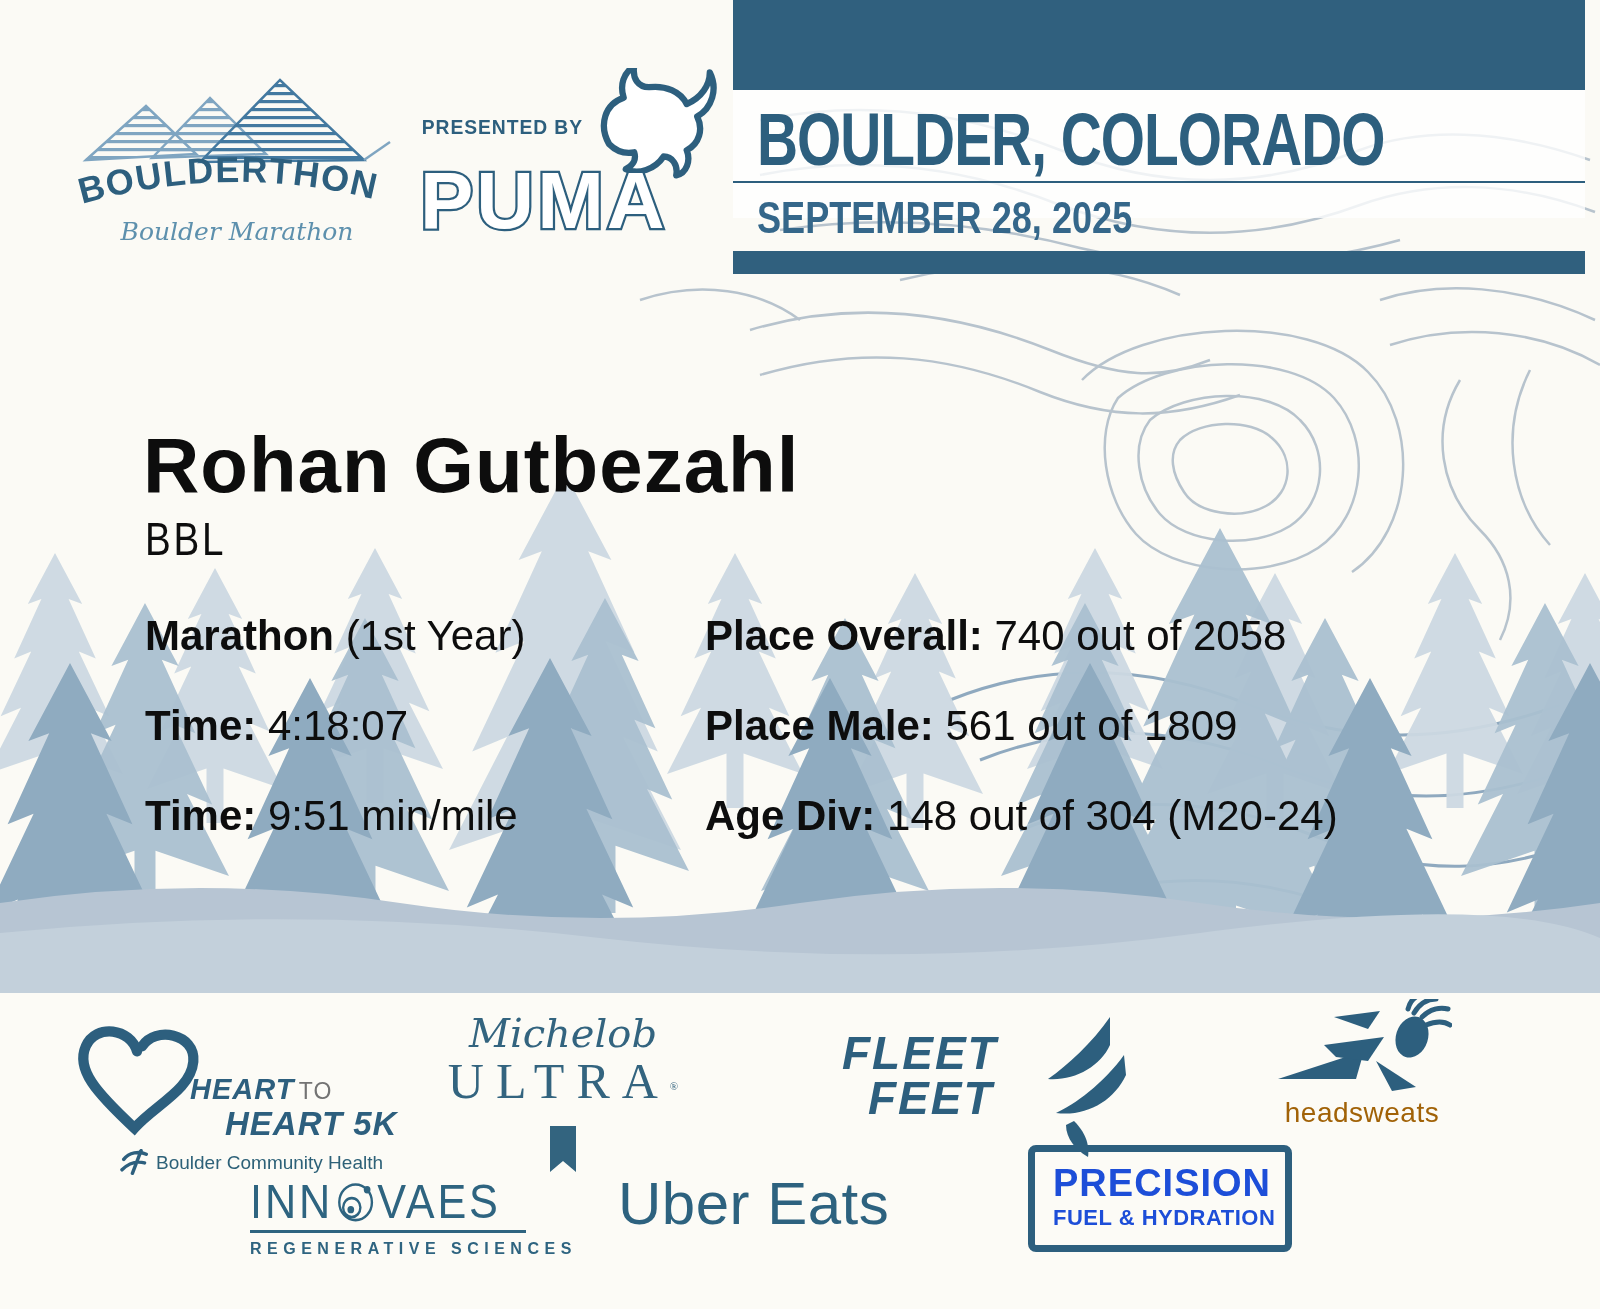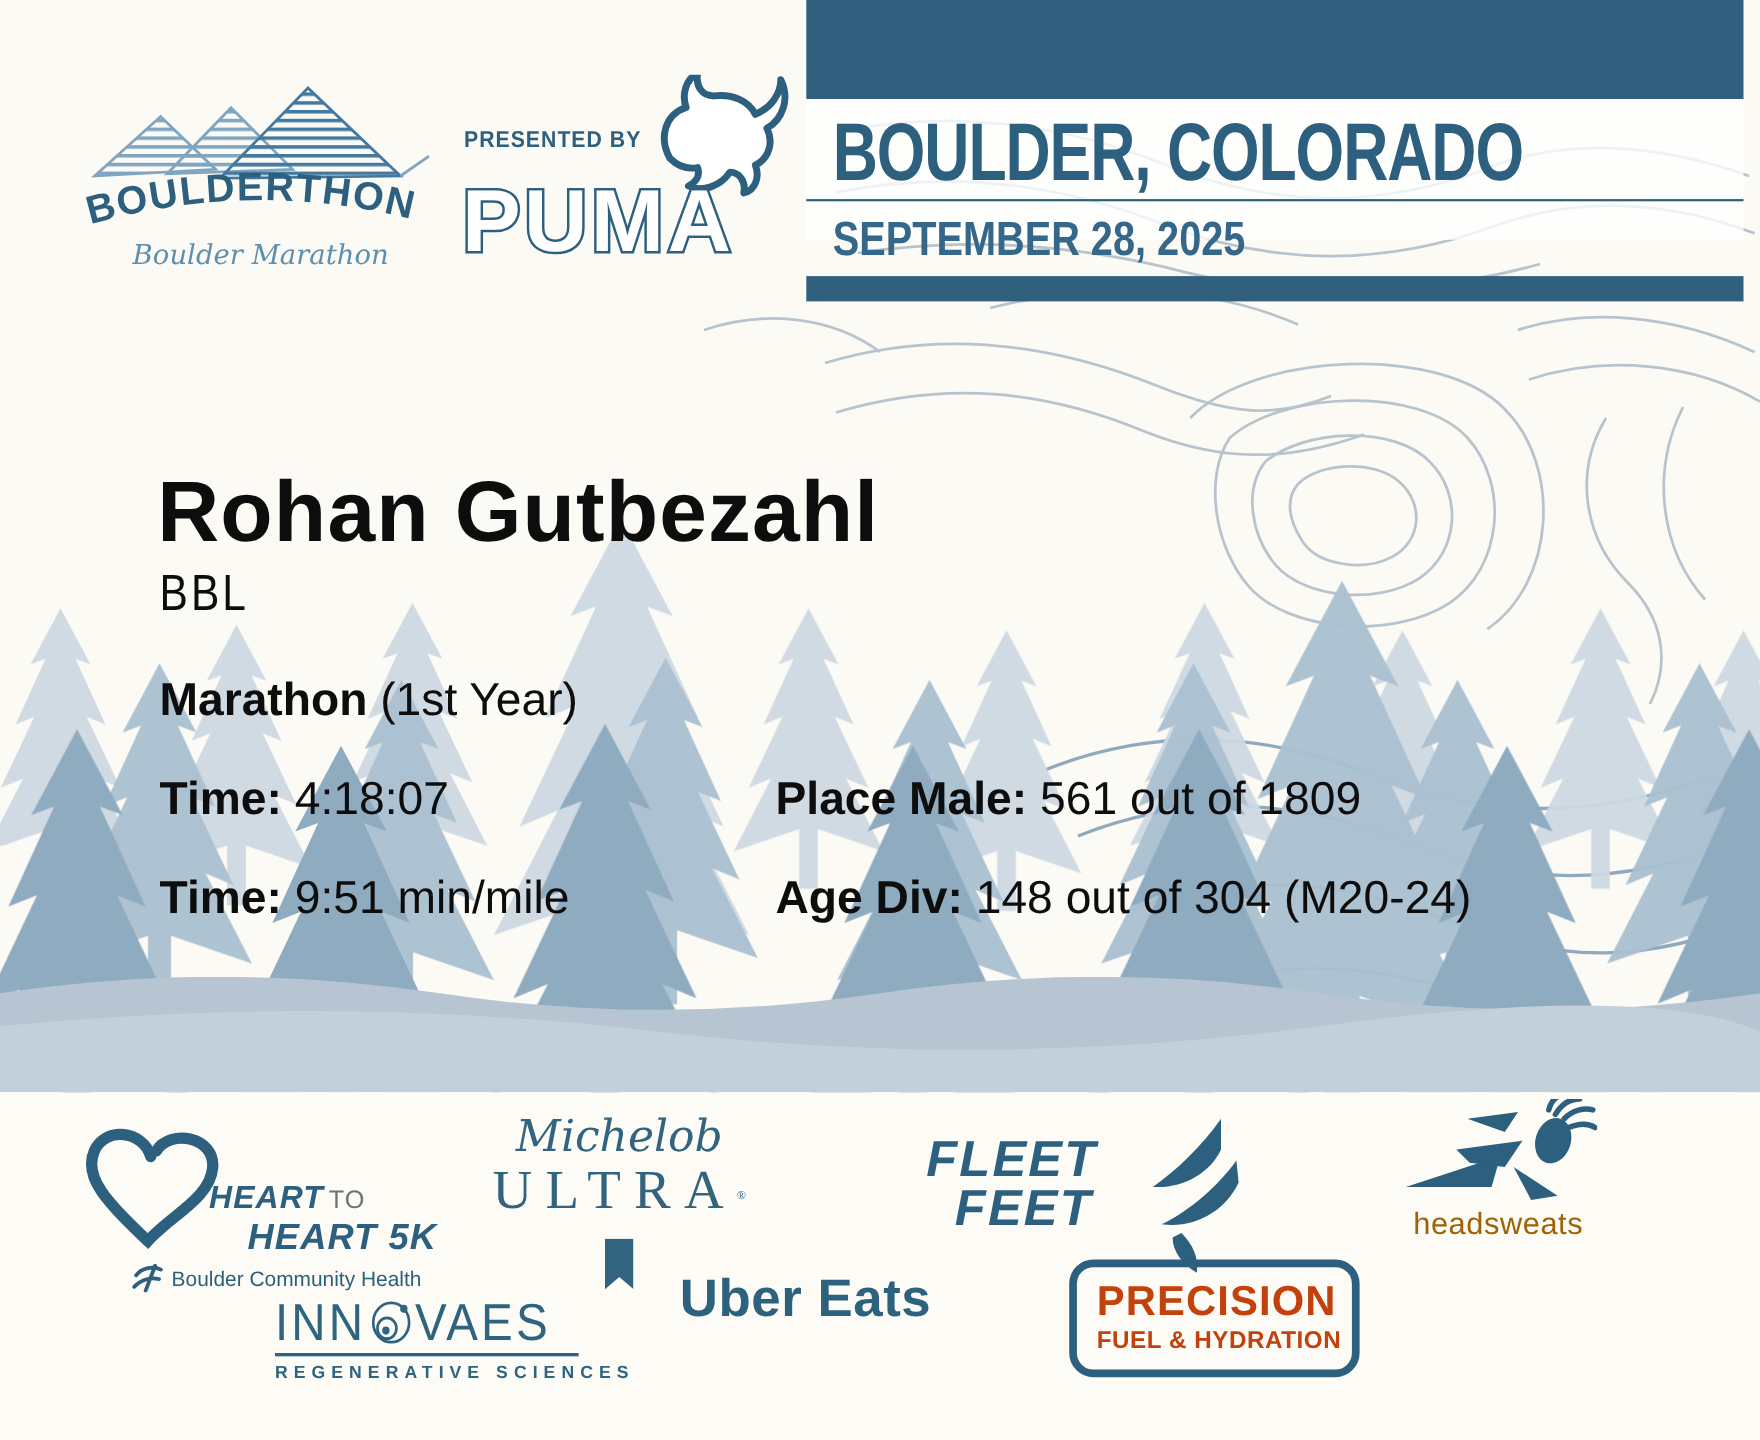--- a/index.html
+++ b/index.html
@@ -62,24 +62,24 @@
 
   .hsw{left:1222px; top:6px; width:280px; height:150px; text-align:center;}
   .hsw-word{font-size:28px; font-weight:400; color:#a16207; letter-spacing:0.5px; margin-top:-2px;}
 
   .innovaes{left:250px; top:182px; width:280px; height:90px; color:#2e6480;}
   .inv-main{display:flex; align-items:center; font-size:45px; font-weight:400;
     letter-spacing:3px; transform:scale(0.96,1.05); transform-origin:left top;}
   .inv-line{border-top:3px solid #2e6480; margin-top:3px; width:276px;}
   .inv-sub{font-size:16px; font-weight:700; letter-spacing:5.5px; margin-top:7px; white-space:nowrap;}
 
-  .uber{left:618px; top:160px; font-size:48px; font-weight:700; color:#2d627f; letter-spacing:0.5px;}
-
-  .precision{left:972px; top:152px; width:214px; box-sizing:content-box;
-    border:7px solid #2d5f7e; border-radius:22px; padding:12px 18px 14px 18px; color:#c2410c;}
+  .uber{left:618px; top:176px; font-size:60px; font-weight:400; color:#2d627f; letter-spacing:0.5px;}
+
+  .precision{left:1028px; top:152px; width:214px; box-sizing:content-box;
+    border:7px solid #2d5f7e; border-radius:8px; padding:12px 18px 14px 18px; color:#1d4ed8;}
   .prec-l1{font-size:38px; font-weight:700; letter-spacing:1px; line-height:1;}
   .prec-l2{font-size:22px; font-weight:700; letter-spacing:0.5px; margin-top:3px; white-space:nowrap;}
 </style>
 </head>
 <body>
 
 <div class="page">
 
   <svg class="topo-svg" width="1600" height="993" viewBox="0 0 1600 993" fill="none">
     <g stroke="#b7c3cd" stroke-width="2.5" fill="none">
@@ -196,20 +196,24 @@
   </div>
   <div class="content abs stat" style="left:145px; top:702px;">
     <span class="lab">Time:</span>
     <span class="val">4:18:07</span>
   </div>
   <div class="content abs stat" style="left:145px; top:792px;">
     <span class="lab">Time:</span>
     <span class="val">9:51 min/mile</span>
   </div>
 
+  <div class="content abs stat" style="left:705px; top:612px;">
+    <span class="lab">Place Overall:</span>
+    <span class="val">740 out of 2058</span>
+  </div>
   <div class="content abs stat" style="left:705px; top:702px;">
     <span class="lab">Place Male:</span>
     <span class="val">561 out of 1809</span>
   </div>
   <div class="content abs stat" style="left:705px; top:792px;">
     <span class="lab">Age Div:</span>
     <span class="val">148 out of 304 (M20-24)</span>
   </div>
 
   <div class="sponsors">

